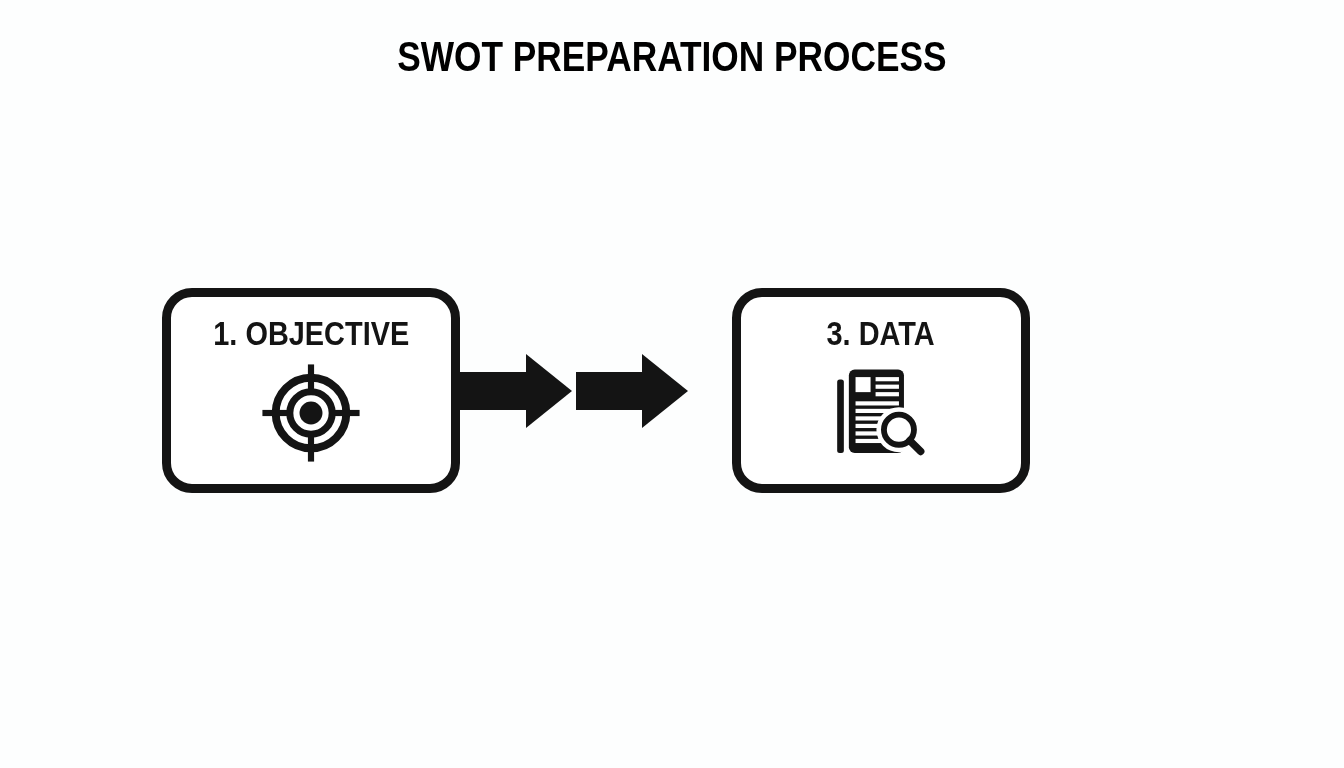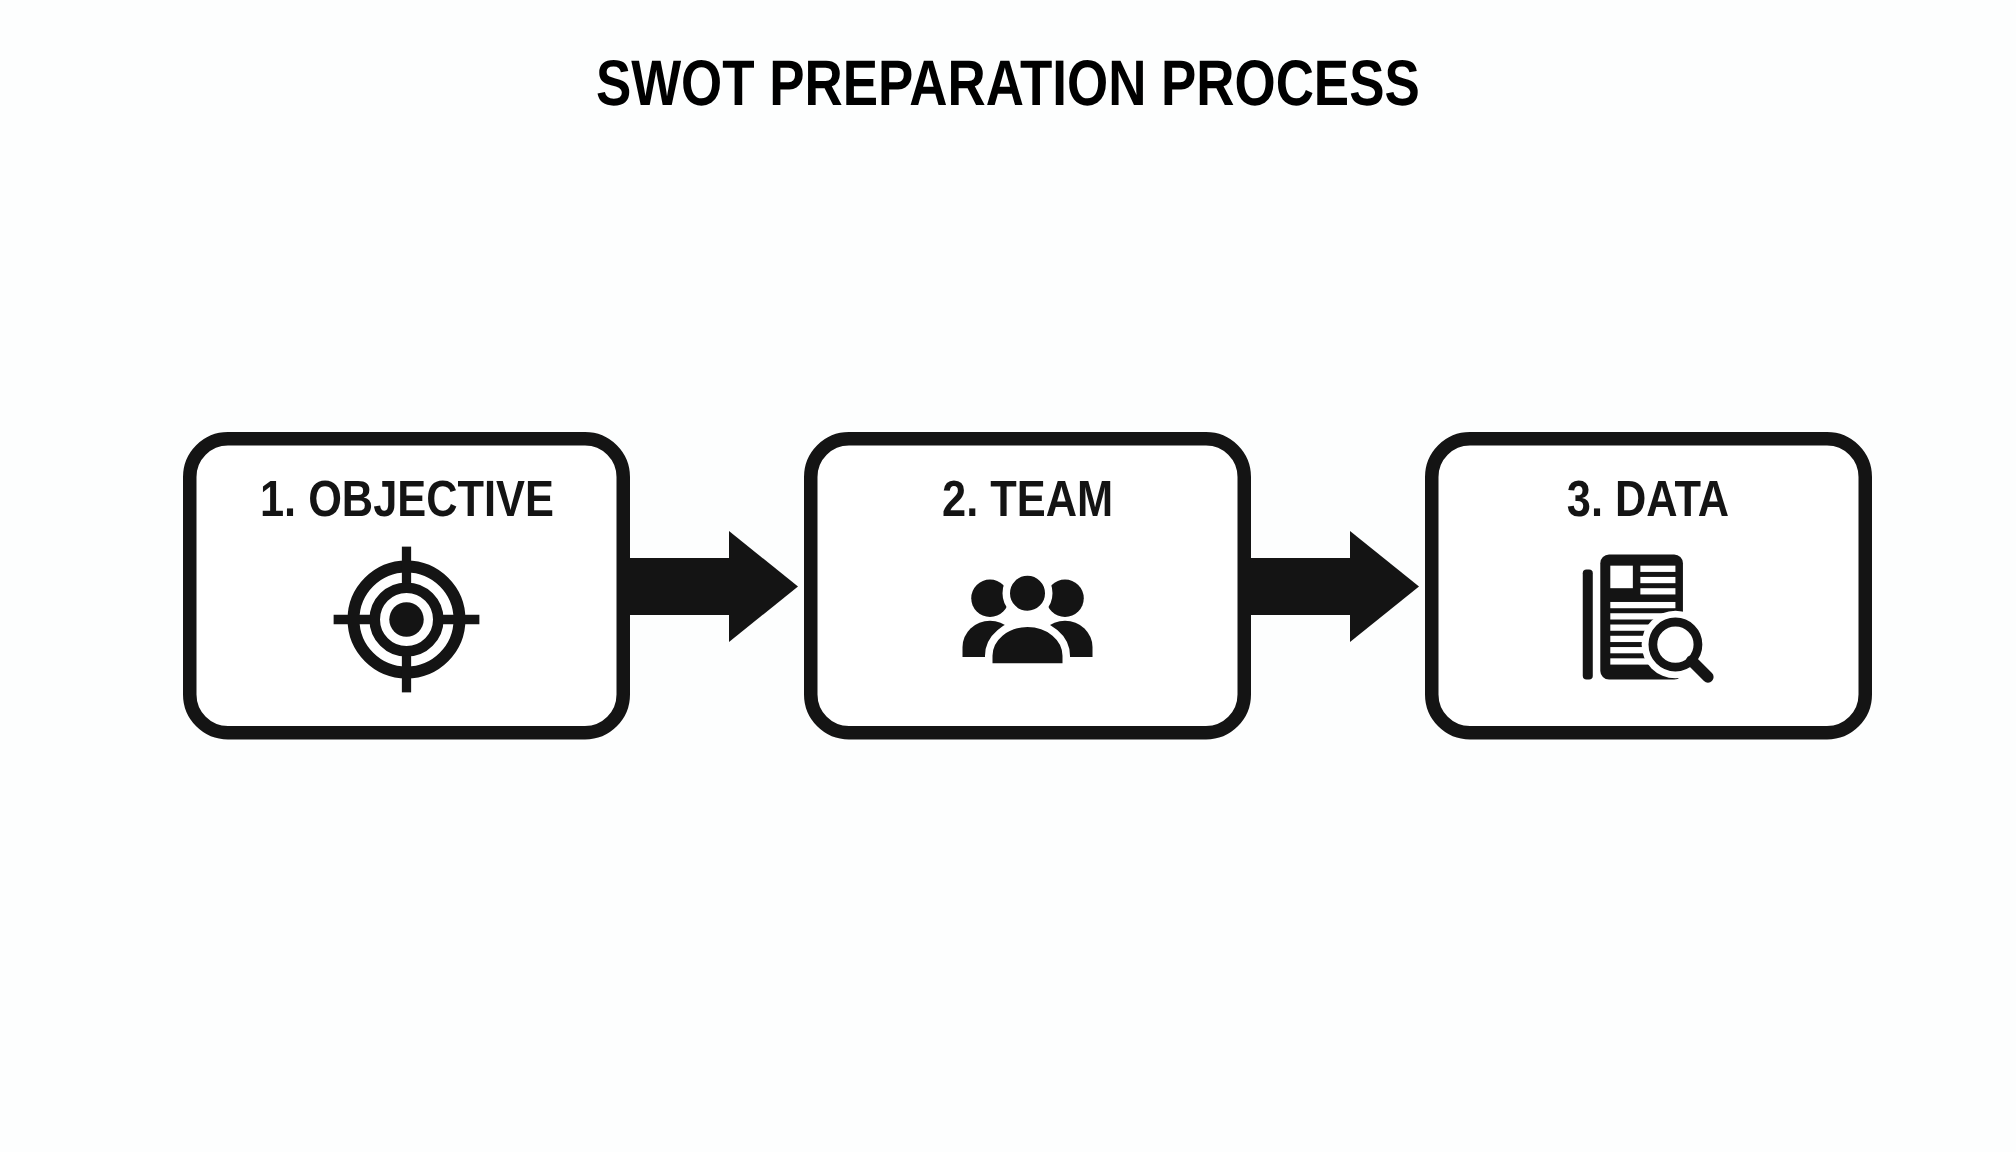--- a/index.html
+++ b/index.html
@@ -43,20 +43,21 @@
     box-sizing: border-box;
     width: 298px;
     height: 205px;
     background: #ffffff;
     border: 9px solid #141414;
     border-radius: 30px;
     display: flex;
     flex-direction: column;
     align-items: center;
     padding-top: 18px;
+    margin-left: 40px;
   }
   .step-label {
     display: inline-block;
     font-size: 34px;
     font-weight: 700;
     color: #141414;
     transform: scaleX(0.85);
     transform-origin: center;
     white-space: nowrap;
     line-height: 1.1;
@@ -105,36 +106,20 @@
       </div>
     </div>
 
     <div class="connector">
       <svg width="116" height="74" viewBox="0 0 116 74" aria-hidden="true">
         <rect x="0" y="18" width="66" height="38" fill="#141414"></rect>
         <polygon points="66,0 112,37 66,74" fill="#141414"></polygon>
       </svg>
     </div>
 
-    <div class="step-box">
-      <span class="step-label">2. TEAM</span>
-      <div class="icon-holder">
-        <svg width="100" height="68" viewBox="0 0 120 80" aria-hidden="true">
-
-          <circle cx="30" cy="23" r="15" fill="#141414"></circle>
-          <path d="M8,70 v-8 a22,21 0 0 1 44,0 v8 z" fill="#141414"></path>
-
-          <circle cx="90" cy="23" r="15" fill="#141414"></circle>
-          <path d="M68,70 v-8 a22,21 0 0 1 44,0 v8 z" fill="#141414"></path>
-
-          <circle cx="60" cy="19" r="17" fill="#141414" stroke="#ffffff" stroke-width="6"></circle>
-          <path d="M29,78 v-9 a31,26 0 0 1 62,0 v9 z" fill="#141414" stroke="#ffffff" stroke-width="6"></path>
-        </svg>
-      </div>
-    </div>
 
     <div class="connector">
       <svg width="116" height="74" viewBox="0 0 116 74" aria-hidden="true">
         <rect x="0" y="18" width="66" height="38" fill="#141414"></rect>
         <polygon points="66,0 112,37 66,74" fill="#141414"></polygon>
       </svg>
     </div>
 
     <div class="step-box">
       <span class="step-label">3. DATA</span>

